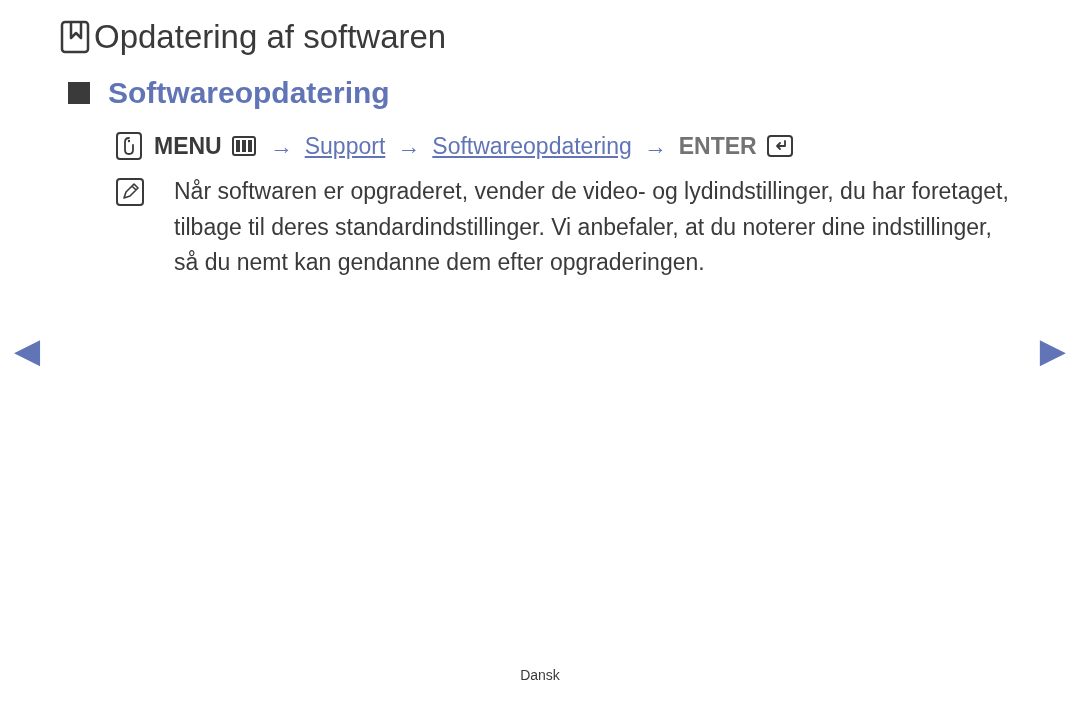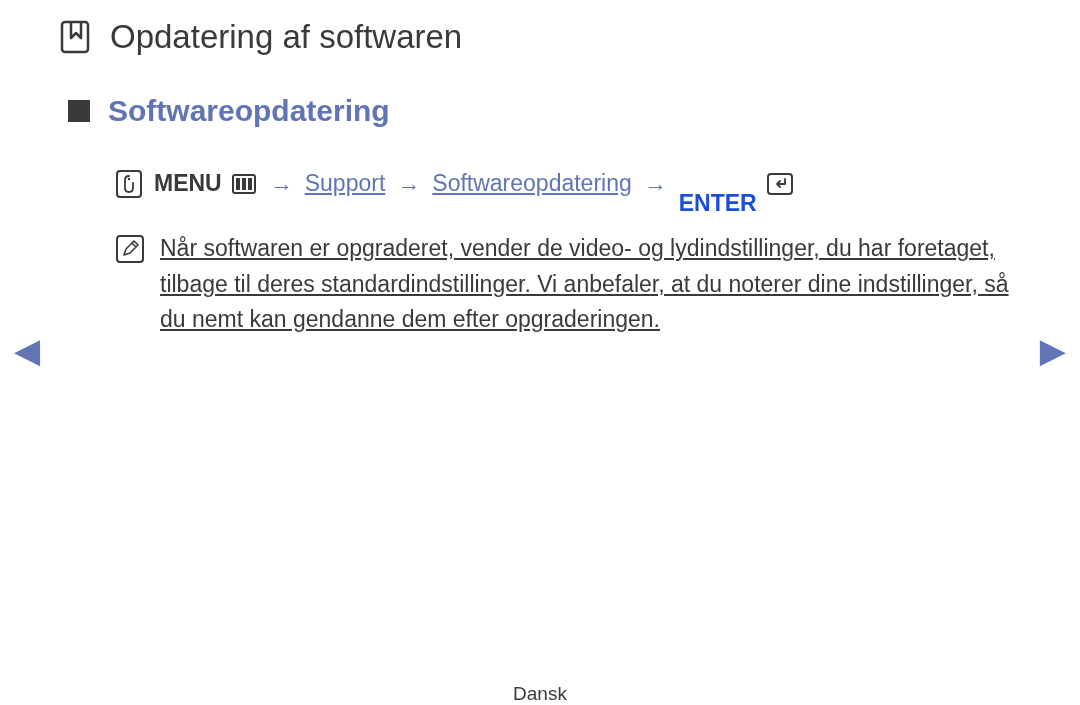--- a/index.html
+++ b/index.html
@@ -10,22 +10,22 @@
     background: #ffffff;
     position: relative;
     color: #3a3a3a;
   }
   .content {
     padding: 18px 60px 0 60px;
   }
   .page-title-row {
     display: flex;
     align-items: center;
-    gap: 20px;
-    margin-bottom: 38px;
+    gap: 4px;
+    margin-bottom: 20px;
   }
   .bookmark-icon svg { display: block; }
   .page-title {
     font-size: 33px;
     font-weight: 400;
     color: #3a3a3a;
   }
   .section-title-row {
     display: flex;
     align-items: center;
@@ -74,21 +74,21 @@
     justify-content: center;
     margin: 0 2px;
     padding: 1px 2px;
     gap: 2px;
   }
   .menu-grid-icon span {
     width: 4px; height: 12px; background: #3a3a3a;
   }
   .arrow { color: #6074b6; font-weight: normal; margin: 0 4px; }
   .path-item { color: #6074b6; font-weight: normal; text-decoration: underline; }
-  .enter-label { color: #1d4ed8; margin-top: 40px; }
+  .enter-label { color: #737373; }
   .enter-icon {
     border: 2px solid #3a3a3a;
     border-radius: 4px;
     width: 26px;
     height: 22px;
     display: inline-flex;
     align-items: center;
     justify-content: center;
     font-size: 14px;
     margin-left: 2px;
@@ -99,23 +99,22 @@
     line-height: 1.55;
     color: #3a3a3a;
     margin-bottom: 10px;
     max-width: 940px;
   }
   .body-text .hl { color: #6074b6; }
   .note-row {
     display: flex;
     align-items: flex-start;
     margin-left: 56px;
-    gap: 16px;
+    gap: 30px;
     max-width: 980px;
-    text-decoration: underline;
   }
   .note-icon {
     border: 2px solid #3a3a3a;
     border-radius: 4px;
     width: 28px;
     height: 28px;
     flex-shrink: 0;
     display: flex;
     align-items: center;
     justify-content: center;
@@ -131,24 +130,24 @@
     position: absolute;
     top: 330px;
     font-size: 34px;
     cursor: pointer;
     user-select: none;
   }
   .nav-prev { left: 14px; color: #6074b6; }
   .nav-next { right: 14px; color: #6074b6; }
   .footer-lang {
     position: absolute;
-    bottom: 0;
+    bottom: 22px;
     width: 100%;
     text-align: center;
-    font-size: 19px;
+    font-size: 14px;
     color: #3a3a3a;
   }
 </style>
 </head>
 <body>
 
 <div class="content">
 
   <div class="page-title-row">
     <span class="bookmark-icon">

